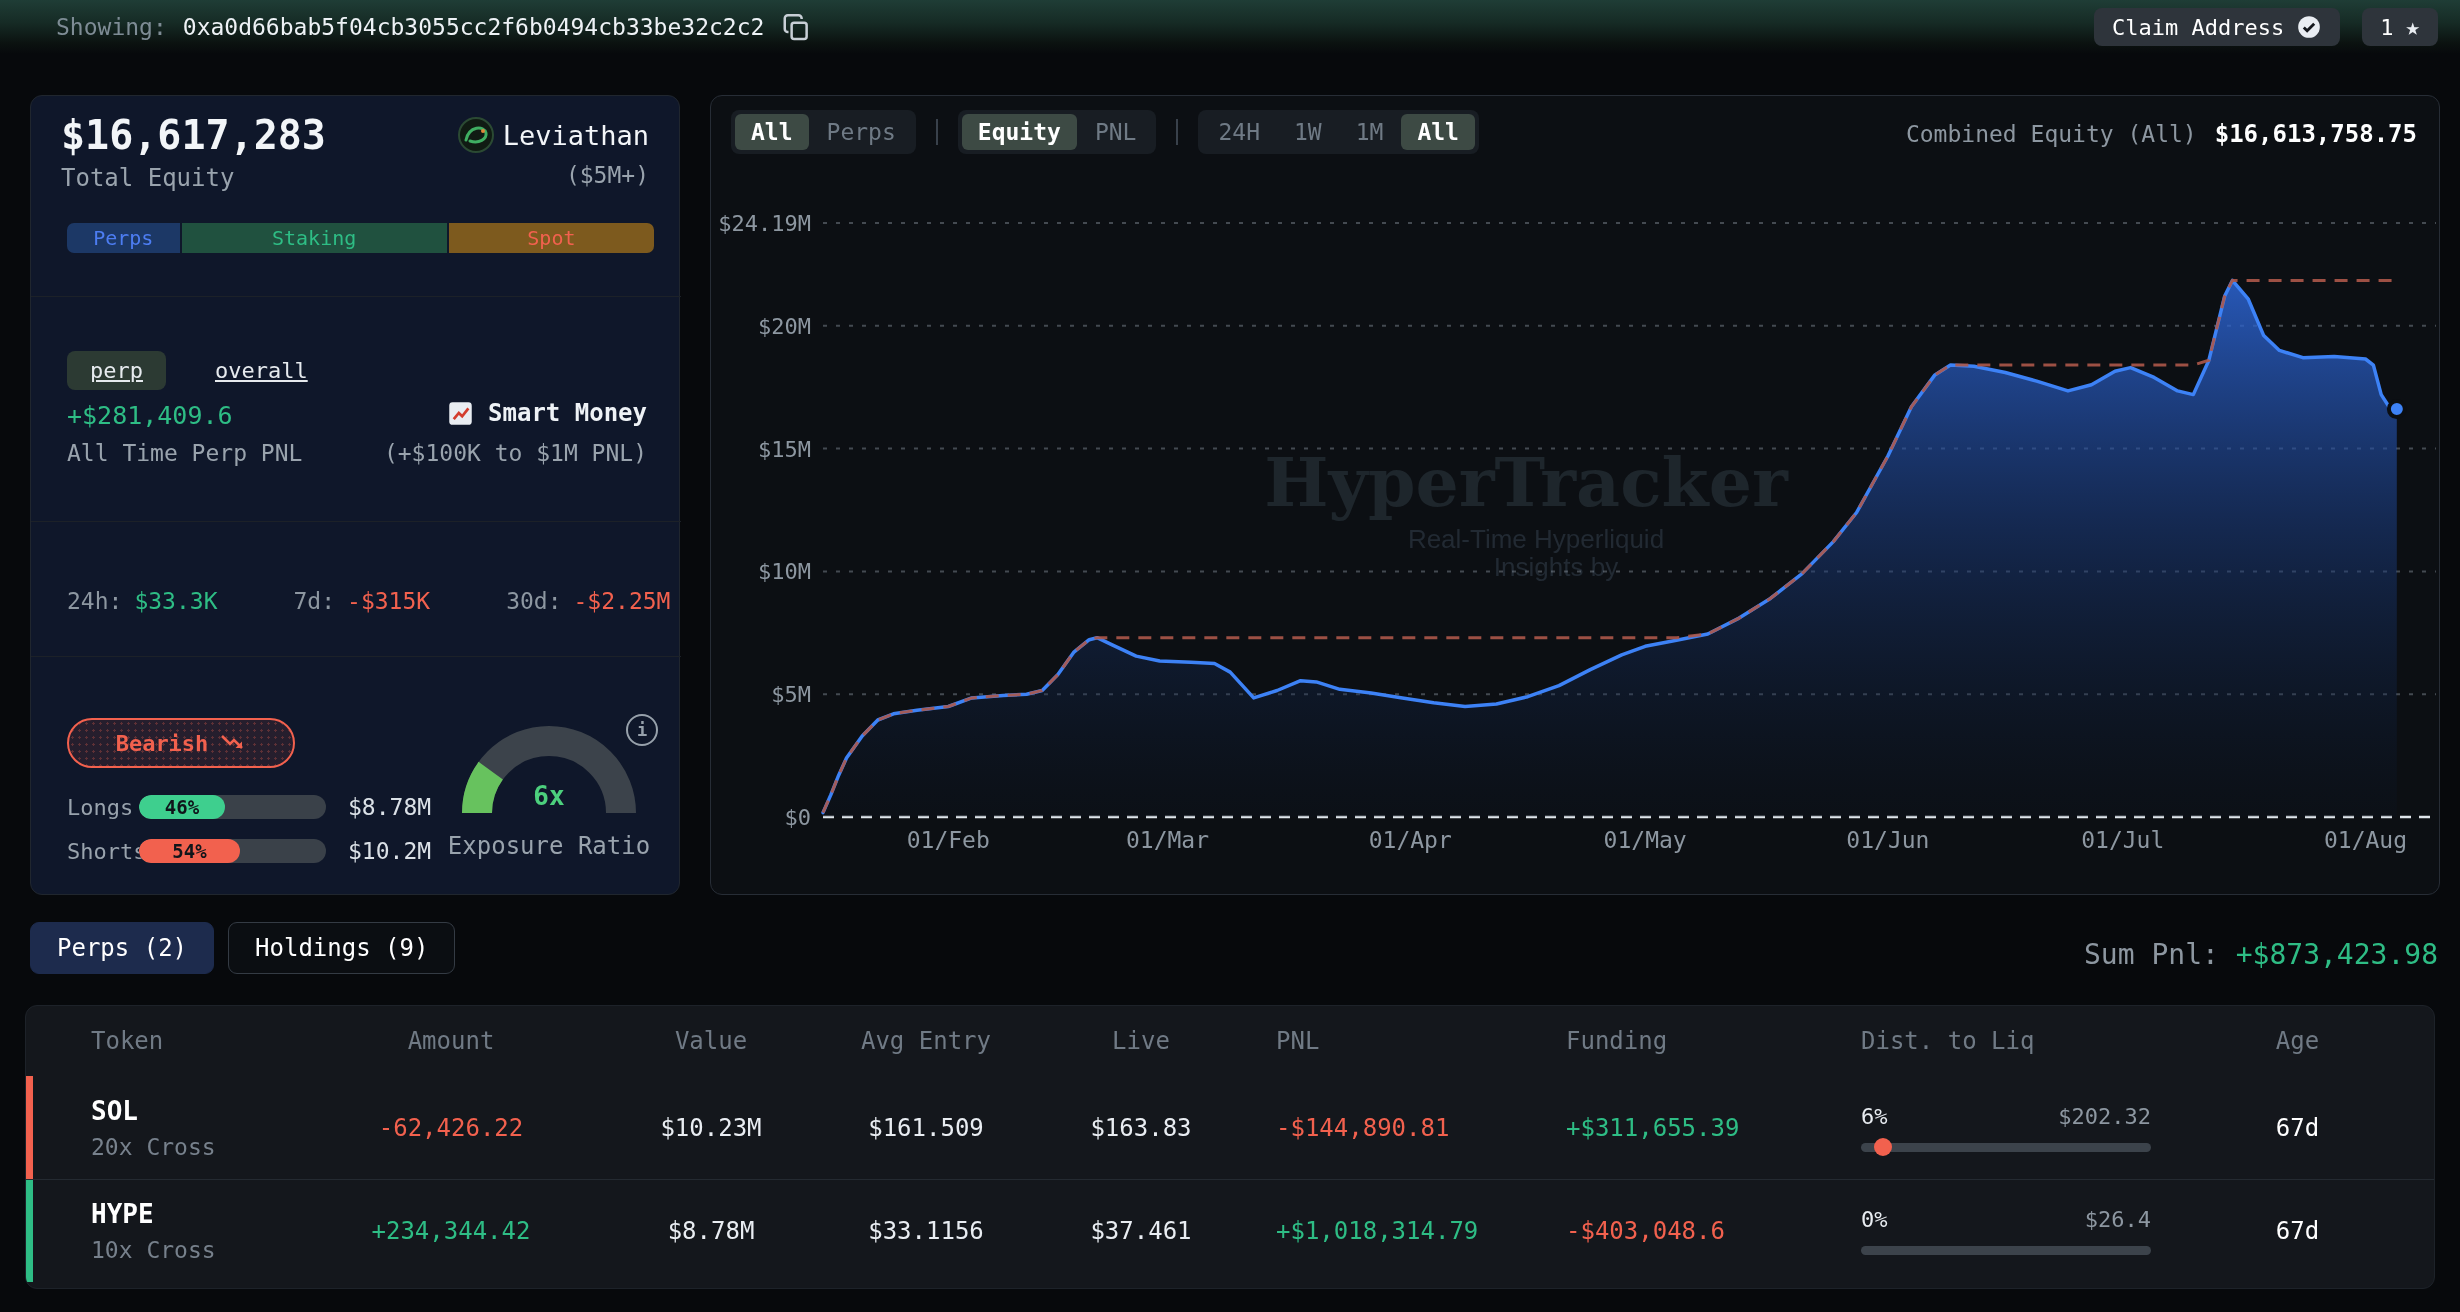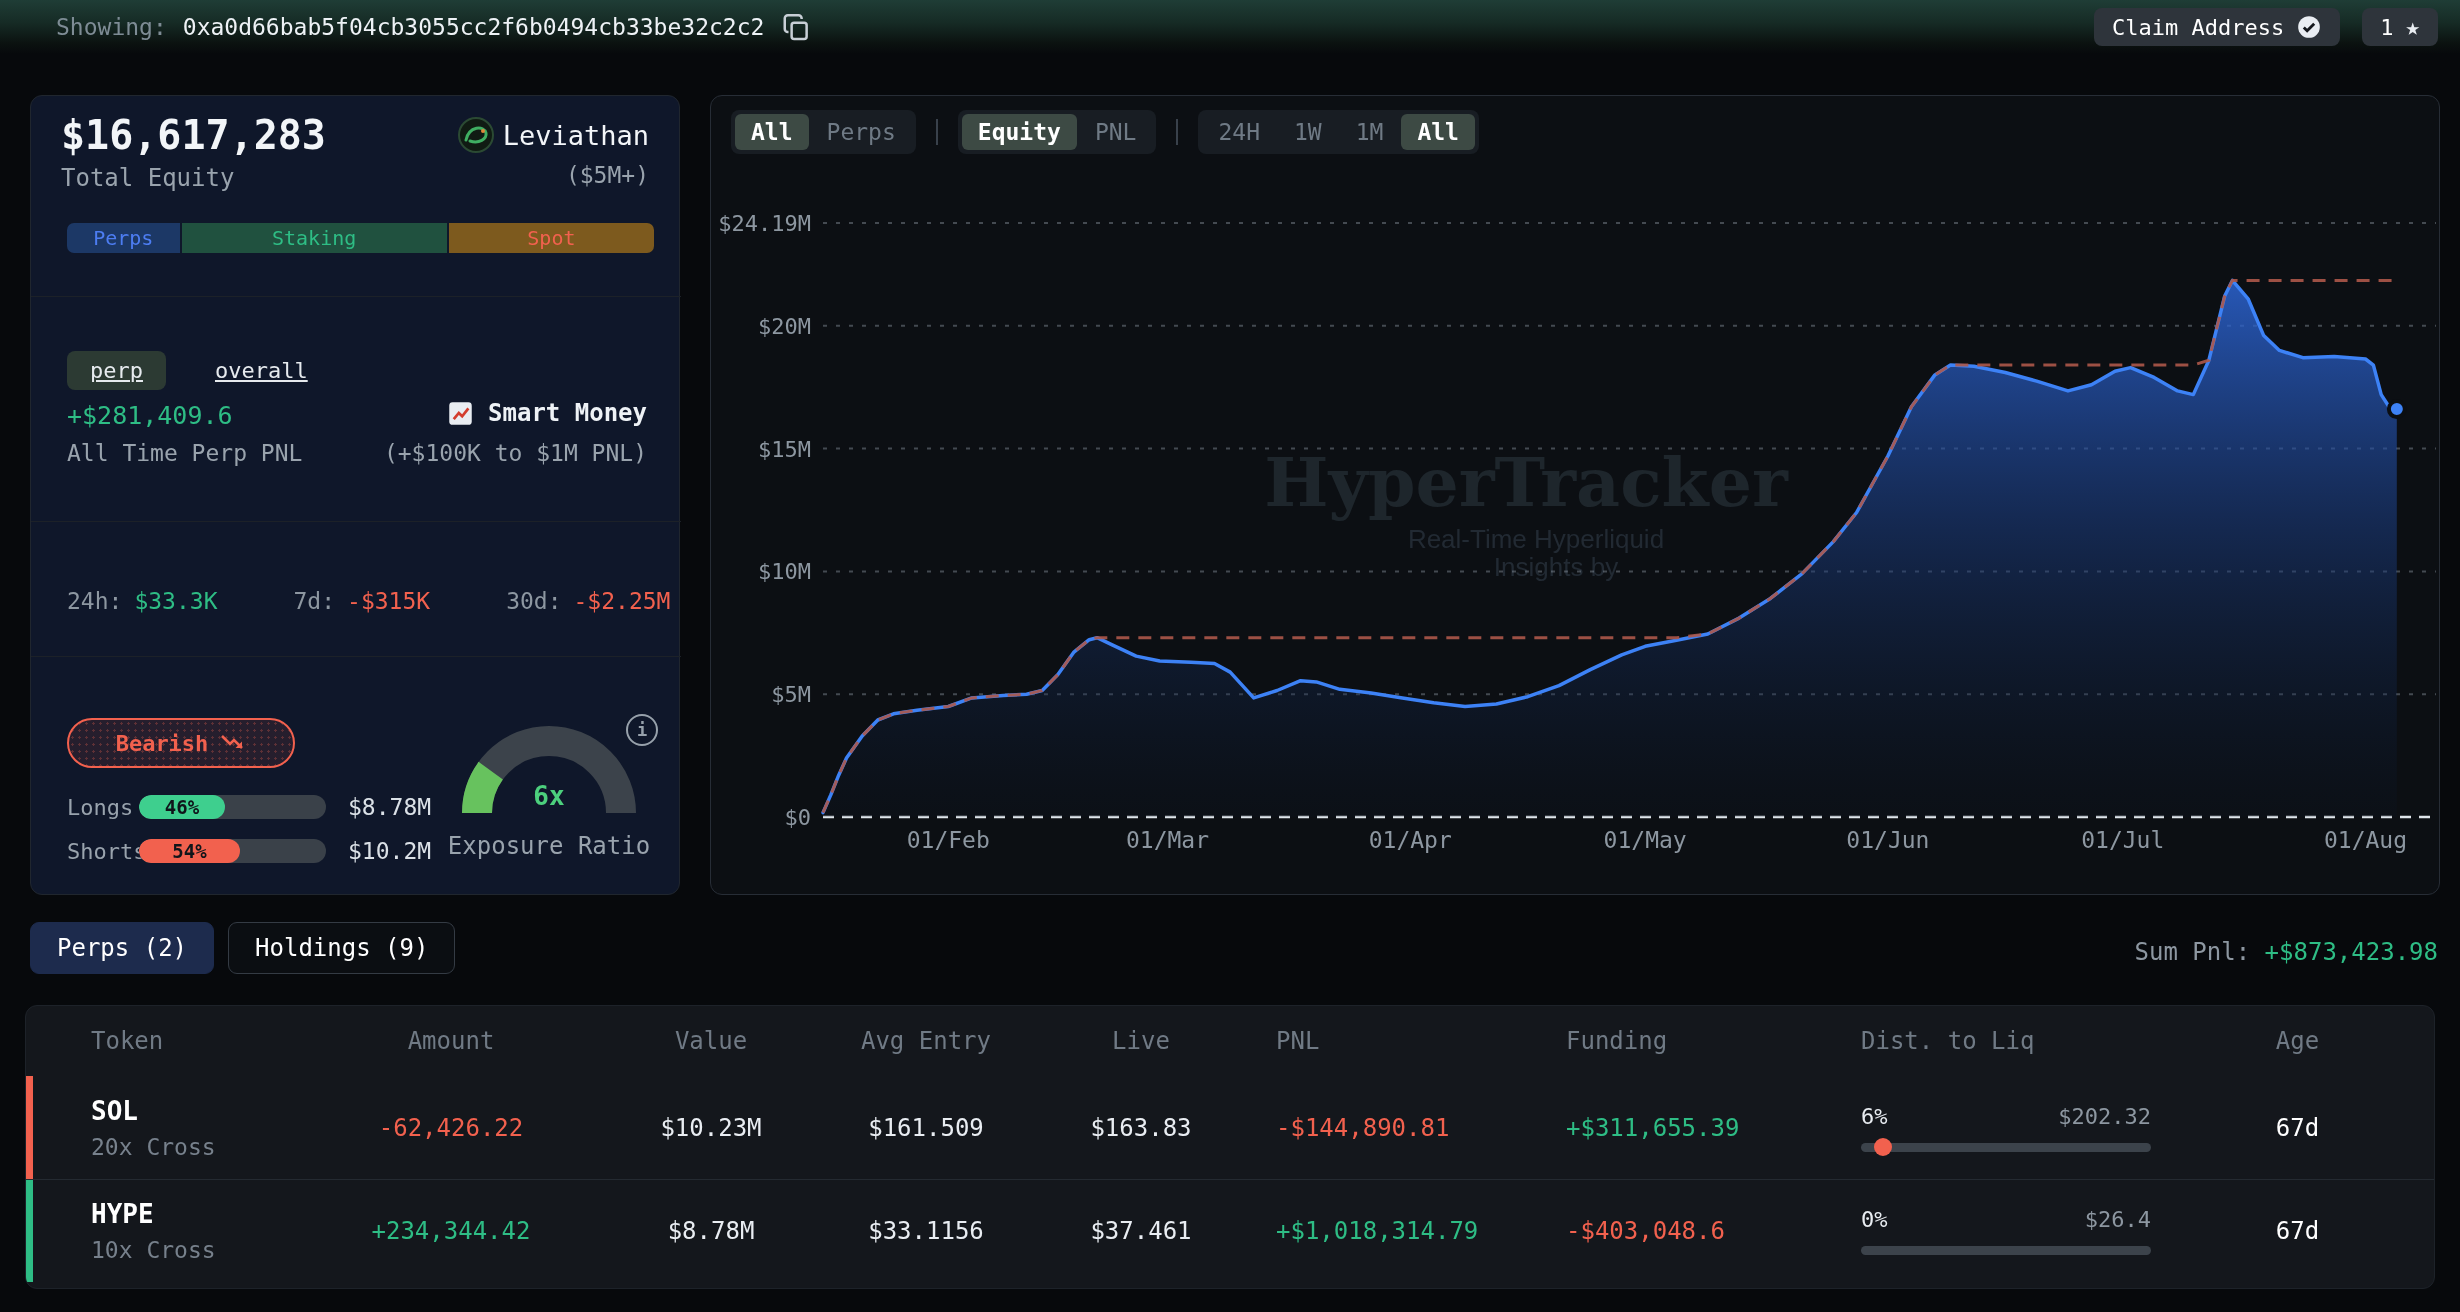--- a/index.html
+++ b/index.html
@@ -66,21 +66,21 @@
   .tdiv{width:2px;height:26px;background:#39414b;margin:0 20px;align-self:center;}
   .combined{position:absolute;right:22px;top:24px;font-size:23px;color:#8d97a1;display:flex;align-items:baseline;gap:18px;}
   .combined b{font-size:24px;color:#ffffff;}
   #plot{position:absolute;left:0;top:0;}
 
   
   .bot-tabs{position:absolute;left:30px;top:922px;display:flex;gap:14px;}
   .btab{height:52px;border-radius:9px;display:flex;align-items:center;padding:0 26px;font-size:24px;color:#fff;
         background:#0b0e12;border:1px solid #343b44;box-sizing:border-box;cursor:pointer;}
   .btab.active{background:#1d2b4d;border-color:#1d2b4d;}
-  .sumpnl{position:absolute;right:22px;top:938px;font-size:24px;}
+  .sumpnl{position:absolute;right:22px;top:938px;font-size:28px;}
   .sumpnl .lbl{color:#8d97a1;}
 
   
   .tgrid{display:grid;grid-template-columns:200px 320px 200px 230px 200px 290px 300px 330px 1fr;
          padding-left:65px;align-items:center;box-sizing:border-box;}
   .thead{height:70px;color:#707a85;font-size:24px;}
   .trow{height:103px;position:relative;font-size:24px;}
   .trow + .trow{border-top:1px solid #242a31;}
   .trow::before{content:"";position:absolute;left:0;top:0;bottom:0;width:7px;background:var(--side);}
   .c-center{text-align:center;}
@@ -214,20 +214,24 @@
           <span class="tbtn">PNL</span>
         </div>
         <div class="tdiv"></div>
         <div class="tgroup">
           <span class="tbtn">24H</span>
           <span class="tbtn">1W</span>
           <span class="tbtn">1M</span>
           <span class="tbtn active">All</span>
         </div>
       </div>
+    <div class="combined">
+      <span>Combined Equity (All)</span>
+      <b>$16,613,758.75</b>
+    </div>
     <svg id="plot" width="1730" height="800" viewBox="0 0 1730 800">
         <text x="815" y="410" text-anchor="middle" font-size="68" font-weight="bold" fill="#1e262c" font-family="DejaVu Serif, serif">HyperTracker</text>
         <text x="825" y="452" text-anchor="middle" font-size="26" fill="#222a33" font-family="Liberation Sans, sans-serif">Real-Time Hyperliquid</text>
         <text x="845" y="480" text-anchor="middle" font-size="26" fill="#222a33" font-family="Liberation Sans, sans-serif">Insights by</text>
         <line x1="112" y1="126.89359999999999" x2="1725" y2="126.89359999999999" stroke="rgba(160,172,184,0.38)" stroke-width="2" stroke-dasharray="4 9"></line>
         <text x="100" y="134.8936" text-anchor="end" font-size="22" fill="#8d97a1" font-family="DejaVu Sans Mono, monospace">$24.19M</text>
         <line x1="112" y1="229.8" x2="1725" y2="229.8" stroke="rgba(160,172,184,0.38)" stroke-width="2" stroke-dasharray="4 9"></line>
         <text x="100" y="237.8" text-anchor="end" font-size="22" fill="#8d97a1" font-family="DejaVu Sans Mono, monospace">$20M</text>
         <line x1="112" y1="352.6" x2="1725" y2="352.6" stroke="rgba(160,172,184,0.38)" stroke-width="2" stroke-dasharray="4 9"></line>
         <text x="100" y="360.6" text-anchor="end" font-size="22" fill="#8d97a1" font-family="DejaVu Sans Mono, monospace">$15M</text>

